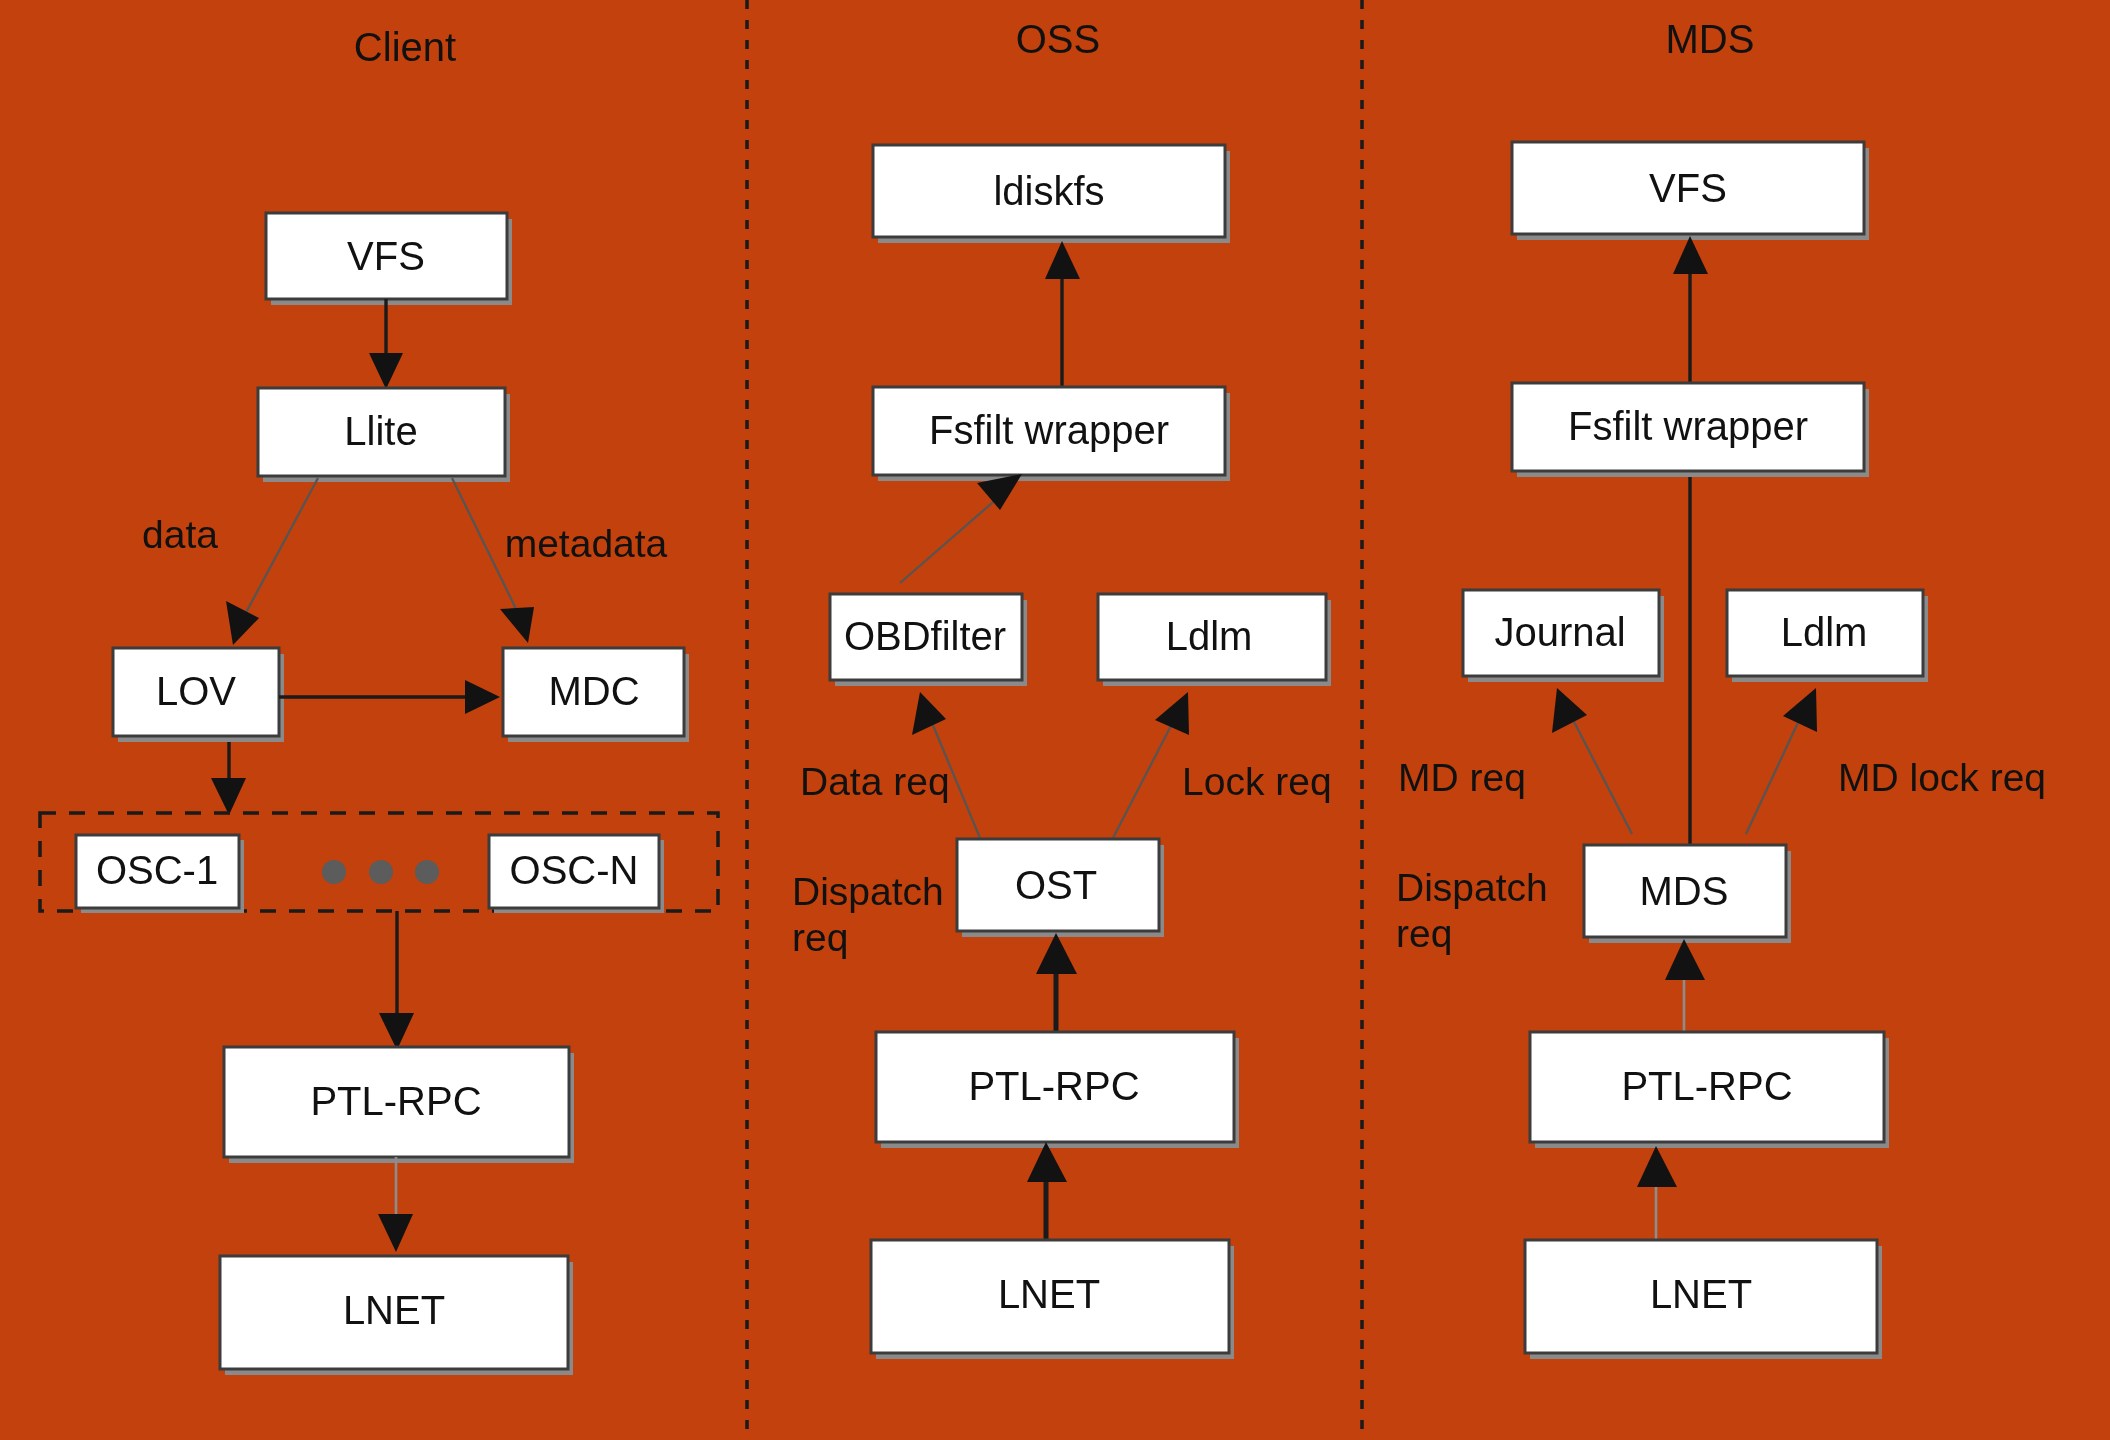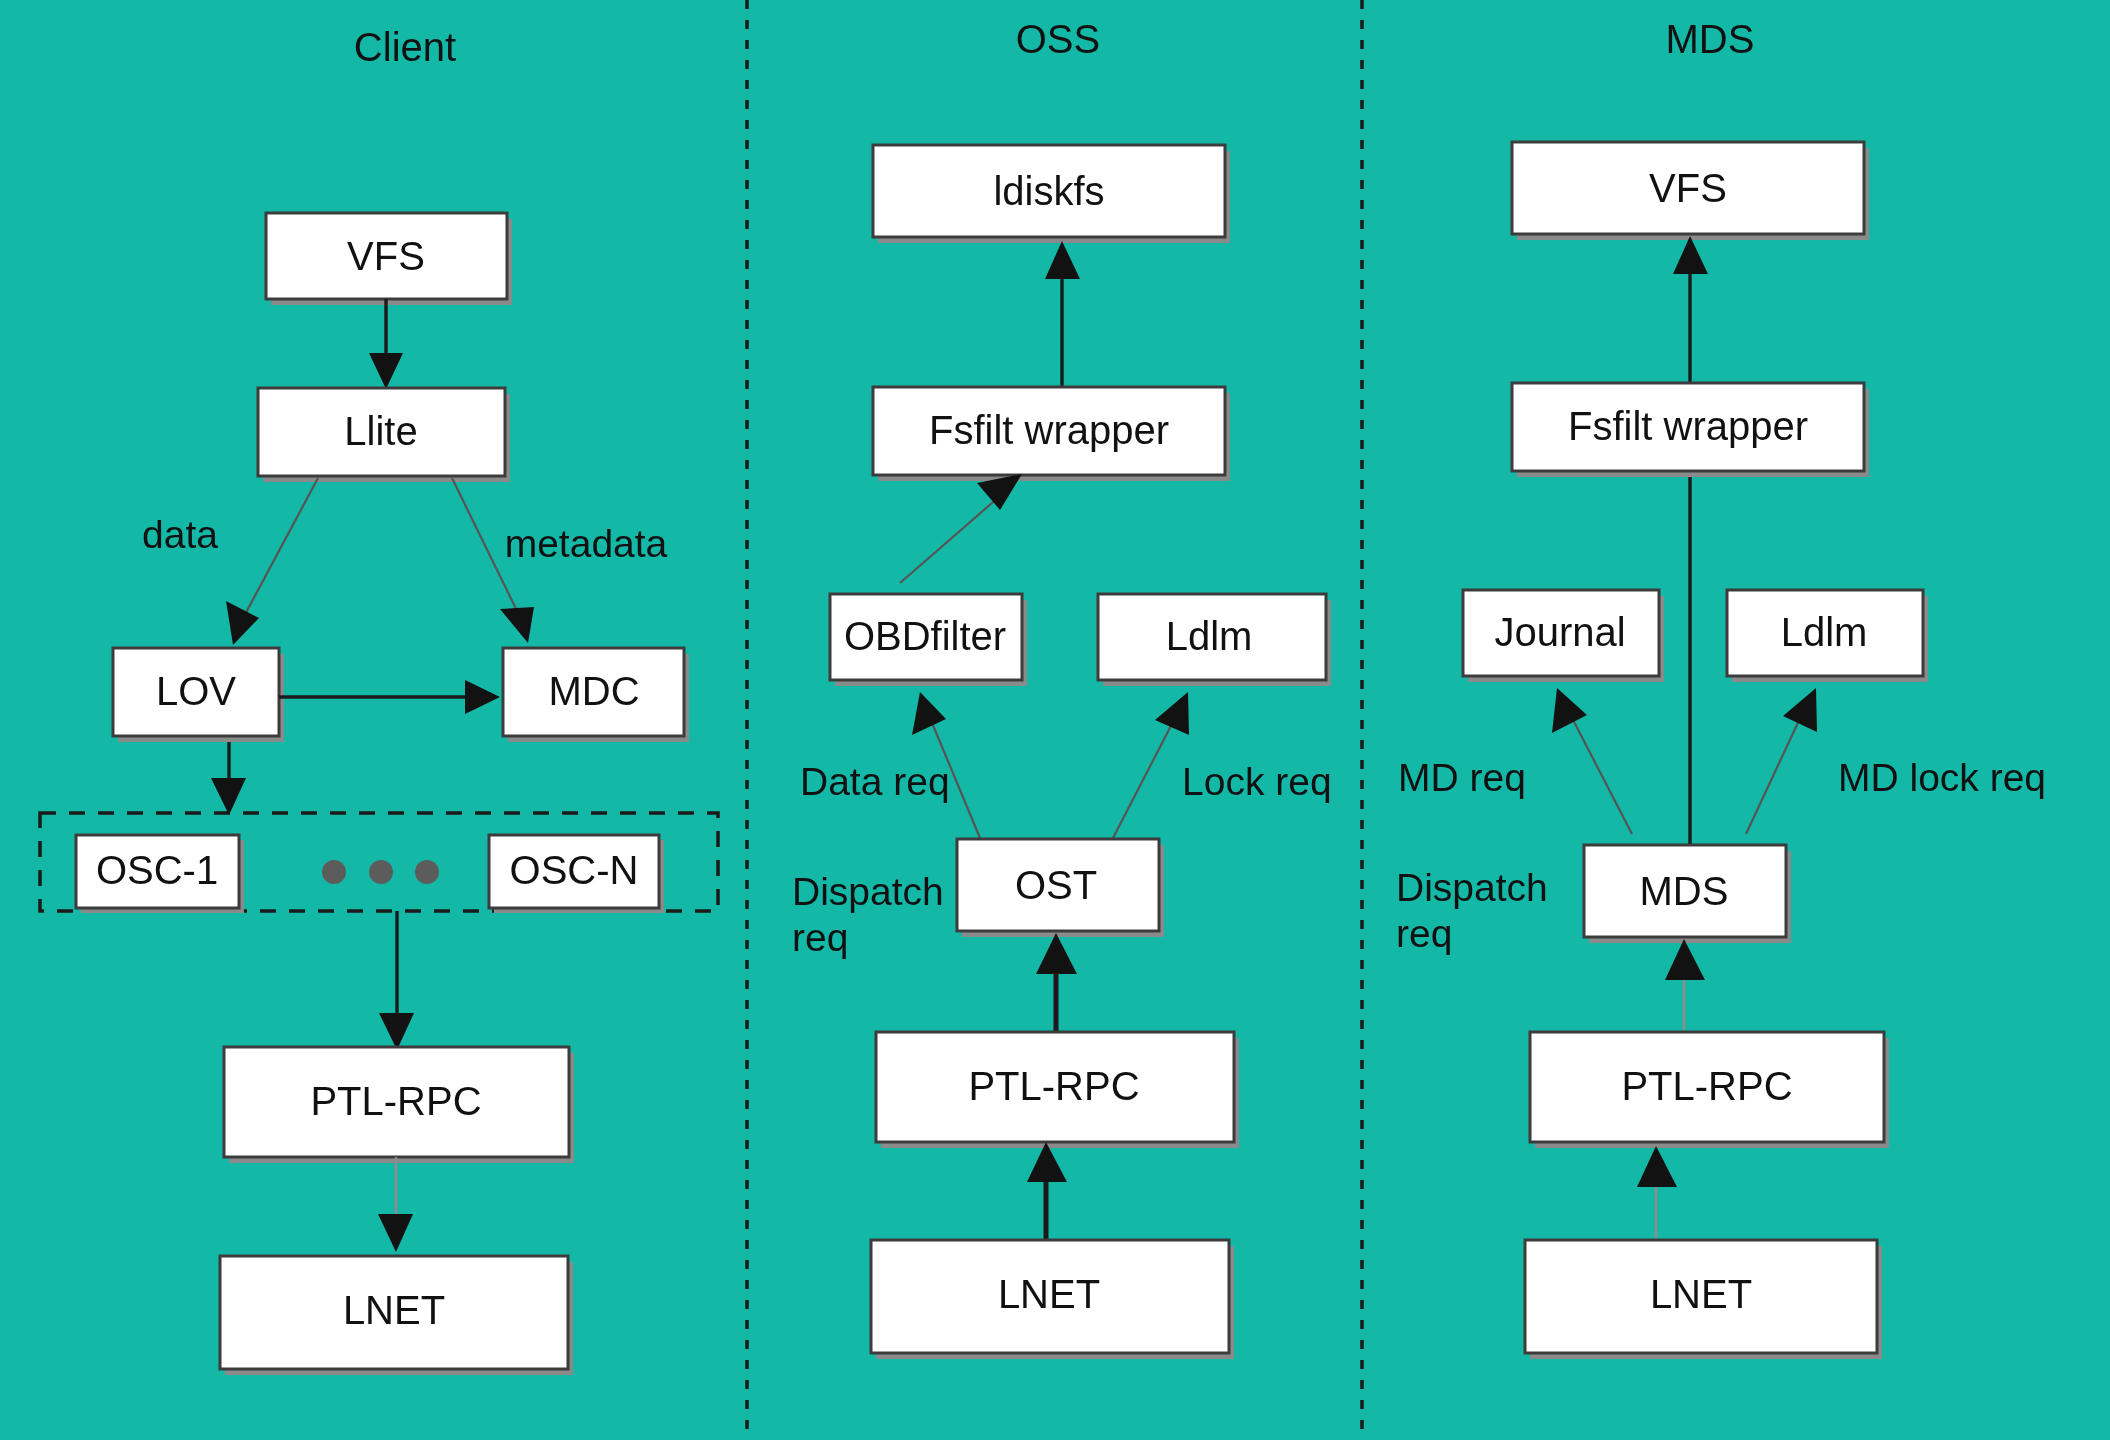--- a/index.html
+++ b/index.html
@@ -4,21 +4,21 @@
 <style>
   html, body {
     margin: 0;
     padding: 0;
     background: #ffffff;
   }
   #stage {
     position: relative;
     width: 2110px;
     height: 1440px;
-    background: #14b8a6;
+    background: #c2410c;
     font-family: "Liberation Sans", sans-serif;
     overflow: hidden;
   }
   svg#diagram {
     position: absolute;
     left: 0;
     top: 0;
     width: 2110px;
     height: 1440px;
   }

